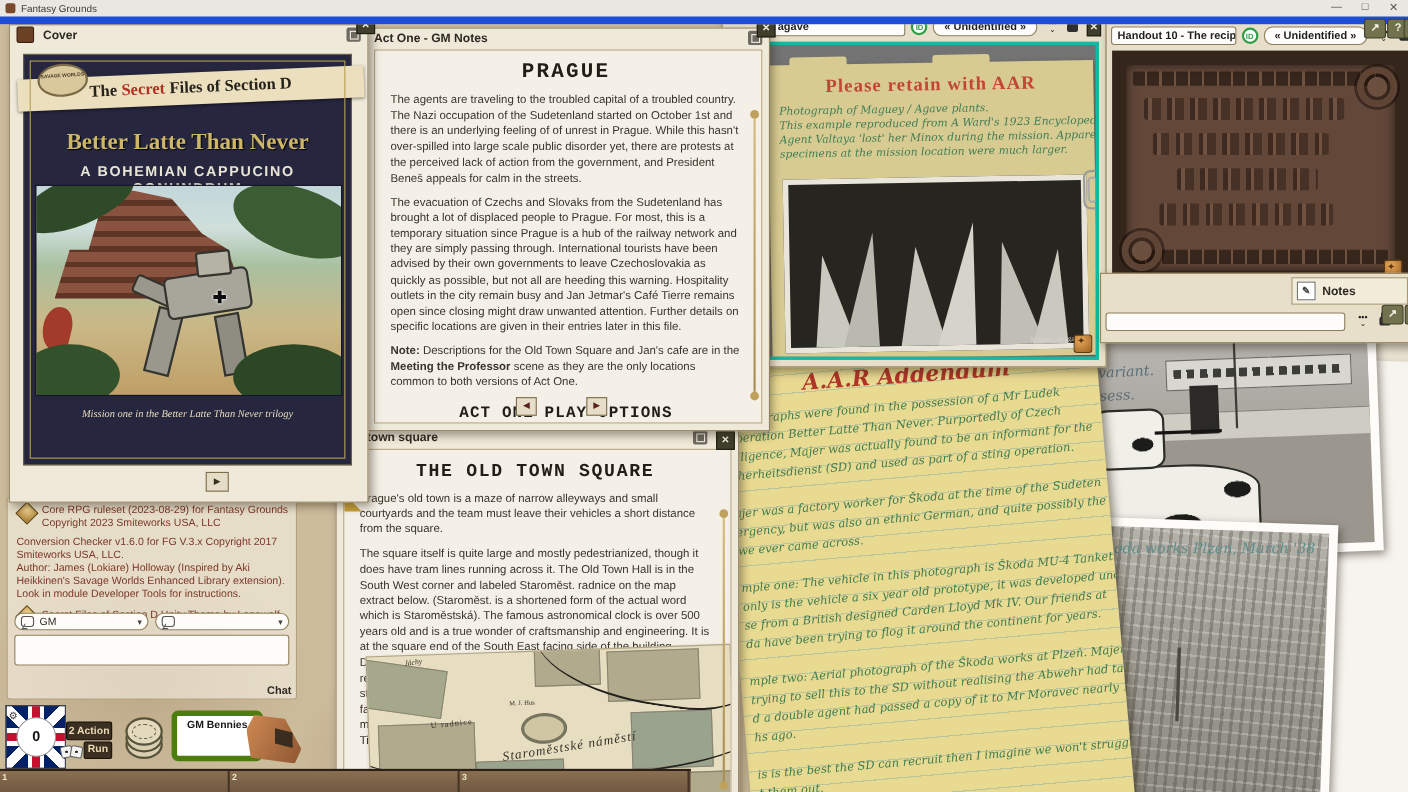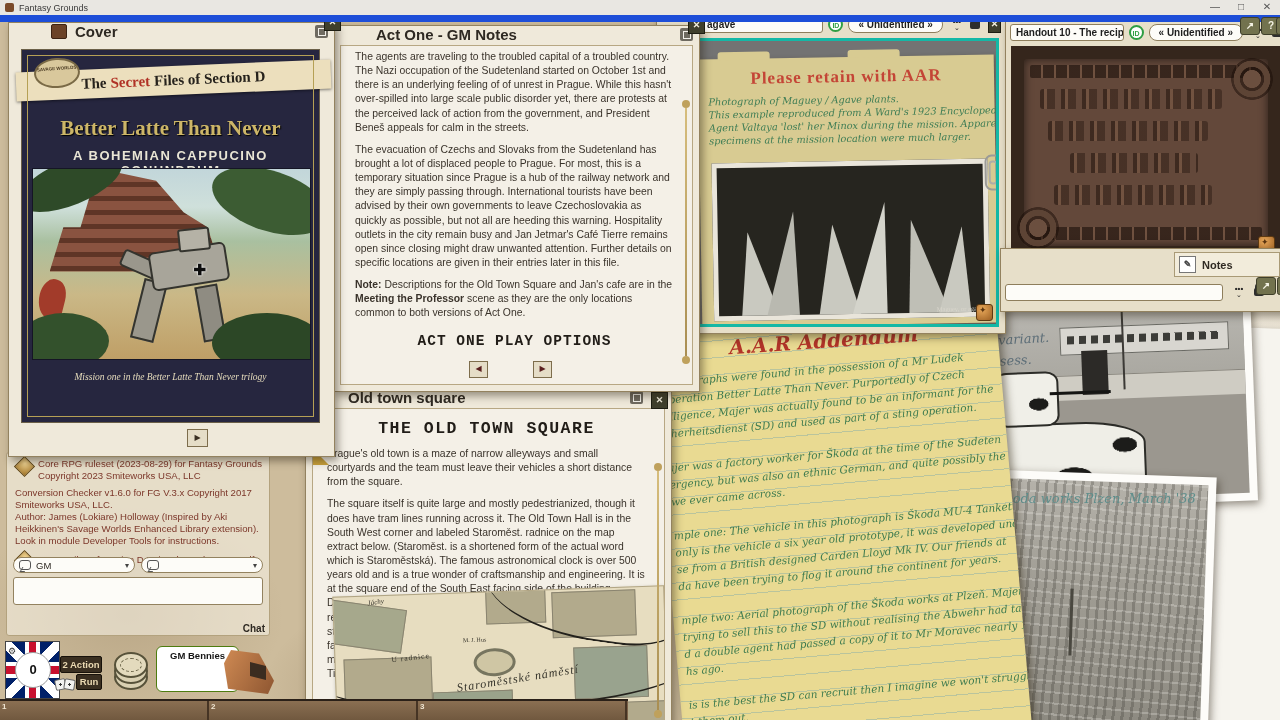--- a/index.html
+++ b/index.html
@@ -15,21 +15,21 @@
     background-image:
       linear-gradient(90deg,rgba(0,0,0,0) 52%,rgba(250,248,242,.55) 72%),
       radial-gradient(260px 180px at 10% 85%,rgba(120,95,60,.22),transparent 60%),
       radial-gradient(300px 220px at 48% 38%,rgba(255,252,240,.45),transparent 65%),
       radial-gradient(200px 150px at 30% 96%,rgba(110,85,55,.25),transparent 60%),
       radial-gradient(340px 260px at 88% 55%,rgba(250,249,245,.9),transparent 70%);}
   .crack{position:absolute;left:597px;top:430px;width:70px;height:280px;border-left:2px solid rgba(85,62,40,.30);
     border-radius:45% 0 0 55%;transform:rotate(6deg);}
   
   .fgwin{position:absolute;background:#efe9da;border:1px solid #93825f;box-shadow:3px 4px 8px rgba(40,30,15,.45);}
-  .tbar{height:17px;display:flex;align-items:center;font-weight:bold;font-size:15px;color:#2e2922;padding:0 6px;margin-left:36px;}
+  .tbar{height:17px;display:flex;align-items:center;font-weight:bold;font-size:11px;color:#2e2922;padding:0 6px;}
   .paper{position:absolute;left:6px;right:6px;top:19px;bottom:6px;background:#f4f0e7;border:1px solid #b7a783;overflow:hidden;}
   .xbtn{position:absolute;width:15px;height:15px;background:#3f3f2c;border:1px solid #1d1d12;color:#f3efdf;
     font-size:9px;font-weight:bold;line-height:14px;text-align:center;z-index:5;}
   .sharebtn{width:13px;height:13px;background:#6e6a60;border-radius:2px;margin-left:auto;position:relative;}
   .sharebtn:before{content:"";position:absolute;left:3px;top:3px;width:6px;height:6px;border:1px solid #f2f0ea;}
   .rod{position:absolute;right:5px;top:62px;bottom:28px;width:2px;background:linear-gradient(#d6bd7c,#a98e52);}
   .rod:before,.rod:after{content:"";position:absolute;left:-3px;width:8px;height:8px;background:#bfa15c;border-radius:50%;}
   .rod:before{top:-8px}.rod:after{bottom:-8px}
   .foldtri{position:absolute;width:0;height:0;border-left:16px solid #caa23c;border-top:16px solid transparent;}
   .griporn{position:absolute;width:15px;height:15px;background:radial-gradient(circle at 35% 30%,#e8a85a,#9c5f22);
@@ -135,21 +135,21 @@
     background-image:radial-gradient(circle at 50% 50%,#333 1px,transparent 1.4px);}
   .die+.die{transform:rotate(10deg);margin-left:-2px;}
   .fgbtn{position:absolute;background:#3a2f21;border:1px solid #17110a;color:#ead9b2;font-size:9.5px;font-weight:bold;
     text-align:center;border-radius:2px;z-index:120;}
   #actionbtn{left:60px;top:656px;width:40px;height:15px;line-height:15px;}
   #runbtn{left:76px;top:674px;width:24px;height:14px;line-height:14px;}
   .chipstack{position:absolute;left:114px;top:652px;width:36px;height:38px;z-index:120;}
   .chip{position:absolute;left:0;width:34px;height:26px;border-radius:50%;background:#d9d0b2;border:2px solid #57523a;box-sizing:border-box;}
   .chip.c1{top:12px}.chip.c2{top:6px}.chip.c3{top:0;background:#e3dabd;}
   .chip.c3:before{content:"";position:absolute;inset:4px;border:1px dashed #6b6548;border-radius:50%;}
-  .bennies{position:absolute;left:156px;top:646px;width:83px;height:46px;background:#fff;border:1px solid #4d7c0f;
+  .bennies{position:absolute;left:156px;top:646px;width:83px;height:46px;background:#fff;border:5px solid #4d7c0f;
     border-radius:6px;z-index:120;font-size:9.5px;font-weight:bold;color:#161616;text-align:center;padding-top:3px;box-sizing:border-box;}
   .tower{position:absolute;left:224px;top:650px;width:50px;height:44px;z-index:120;
     background:linear-gradient(120deg,#cf8a53,#8e5631);clip-path:polygon(14% 0,70% 8%,100% 70%,88% 100%,8% 88%,0 30%);}
   .tower:before{content:"";position:absolute;left:26px;top:14px;width:16px;height:14px;background:#3b2c20;transform:skewY(14deg);}
   .hotbar{position:absolute;left:0;top:699px;width:628px;height:21px;background:#7b6147;border-top:2px solid #2a2018;
     z-index:130;display:flex;}
   .hslot{width:209px;height:100%;border-right:2px solid #463424;box-sizing:border-box;position:relative;
     background:linear-gradient(180deg,#8a6f52,#6e563d);}
   .hslot span{position:absolute;left:2px;top:1px;font-size:8px;color:#f0e6d2;font-weight:bold;}
   
@@ -448,20 +448,21 @@
     </div>
   </div>
 
   <div class="fgwin" id="actone">
     <div class="tbar">
       <span>Act One - GM Notes</span>
       <span class="sharebtn"></span>
     </div>
     <div class="xbtn">✕</div>
     <div class="paper">
+      <div class="tw-h h-prague">PRAGUE</div>
       <p class="body-t">The agents are traveling to the troubled capital of a troubled country. The Nazi occupation of the Sudetenland started on October 1st and there is an underlying feeling of of unrest in Prague. While this hasn't over-spilled into large scale public disorder yet, there are protests at the perceived lack of action from the government, and President Beneš appeals for calm in the streets.</p>
       <p class="body-t">The evacuation of Czechs and Slovaks from the Sudetenland has brought a lot of displaced people to Prague. For most, this is a temporary situation since Prague is a hub of the railway network and they are simply passing through. International tourists have been advised by their own governments to leave Czechoslovakia as quickly as possible, but not all are heeding this warning. Hospitality outlets in the city remain busy and Jan Jetmar's Café Tierre remains open since closing might draw unwanted attention. Further details on specific locations are given in their entries later in this file.</p>
       <p class="body-t"><b>Note:</b><span> Descriptions for the Old Town Square and Jan's cafe are in the </span><b>Meeting the Professor</b><span> scene as they are the only locations common to both versions of Act One.</span></p>
       <div class="tw-h h-options">ACT ONE PLAY OPTIONS</div>
 
       <div class="navbtn" style="left:128px;">◀</div>
       <div class="navbtn" style="left:192px;">▶</div>
       <div class="rod"></div>
     </div>
   </div>

